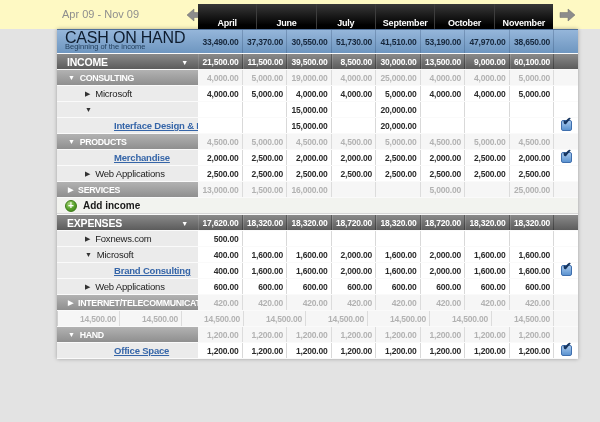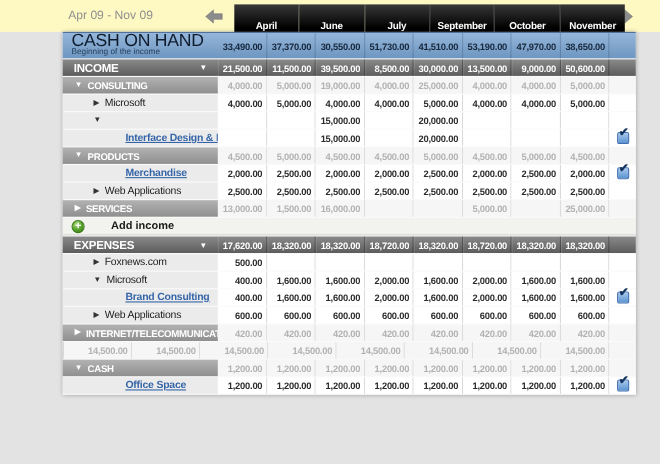--- a/index.html
+++ b/index.html
@@ -8,21 +8,21 @@
     background:#e3e3e3;
     font-family:"Liberation Sans",sans-serif;
   }
   
   .topbar{position:absolute;left:0;top:0;width:600px;height:29px;background:#fef9c3}
   .daterange{position:absolute;left:62px;top:8px;font-size:11px;color:#8e8e8e}
   .nav-arrow{position:absolute;top:8px;width:17px;height:14px;cursor:pointer}
   .nav-arrow svg{display:block}
   #prev-arrow{left:186px}
   #next-arrow{left:559px}
-  .tabstrip{position:absolute;left:213px;top:4px;width:355px;height:38px;display:flex}
+  .tabstrip{position:absolute;left:198px;top:4px;width:355px;height:38px;display:flex}
   .tab{
     flex:1;display:flex;align-items:center;justify-content:center;
     background:linear-gradient(#383838,#020202 55%,#000);
     color:#fff;font-size:9px;font-weight:bold;cursor:pointer;
     border-right:1px solid #3d3d3d;box-sizing:border-box;letter-spacing:-.2px;
   }
   .tab:last-child{border-right:none}
   .tab.selected{background:linear-gradient(#259150,#0f6c33 60%,#0b5e2b)}
   
   .sheet{
@@ -66,21 +66,21 @@
   .t-link .c-label span{color:#3565a8;text-decoration:underline;cursor:pointer}
   
   .c-val:first-of-type{border-left:1px solid #cfcfcf}
   
   .t-action{background:#f2f3ef;border-bottom:1px solid #d6d6d6;align-items:center;cursor:pointer}
   .t-action .plus{
     width:12px;height:12px;border-radius:50%;margin-left:8px;
     background:radial-gradient(circle at 35% 28%,#a6d575,#55a02a 55%,#3d801a);
     border:1px solid #3c7b17;color:#fff;font-size:10px;font-weight:bold;
     display:flex;align-items:center;justify-content:center;line-height:0;box-sizing:border-box}
-  .t-action .act-label{margin-left:24px;font-size:10px;font-weight:bold;color:#1a1a1a}
+  .t-action .act-label{margin-left:6px;font-size:10px;font-weight:bold;color:#1a1a1a}
   
   .checkbox{
     width:11px;height:11px;border-radius:2px;position:relative;cursor:pointer;
     background:linear-gradient(#a7c8ec,#5b93d0);border:1px solid #3f6fae;box-sizing:border-box}
   .checkbox .mark{
     position:absolute;left:1px;top:-5px;color:#14335e;font-size:11px;font-weight:bold;line-height:1}
 </style>
 </head>
 <body>
 
@@ -127,21 +127,21 @@
         <span>INCOME</span>
         <span class="tri-right">▼</span>
       </div>
       <div class="c-val">21,500.00</div>
       <div class="c-val">11,500.00</div>
       <div class="c-val">39,500.00</div>
       <div class="c-val">8,500.00</div>
       <div class="c-val">30,000.00</div>
       <div class="c-val">13,500.00</div>
       <div class="c-val">9,000.00</div>
-      <div class="c-val">50,600.00</div>
+      <div class="c-val">60,100.00</div>
       <div class="c-chk"></div>
     </div>
     <div class="row t-section">
       <div class="c-label">
         <span class="tri">▼</span>
         <span>CONSULTING</span>
       </div>
       <div class="c-val">4,000.00</div>
       <div class="c-val">5,000.00</div>
       <div class="c-val">19,000.00</div>
@@ -366,21 +366,21 @@
       <div class="c-val">14,500.00</div>
       <div class="c-val">14,500.00</div>
       <div class="c-val">14,500.00</div>
       <div class="c-val">14,500.00</div>
       <div class="c-val">14,500.00</div>
       <div class="c-chk"></div>
     </div>
     <div class="row t-section">
       <div class="c-label">
         <span class="tri">▼</span>
-        <span>CASH</span>
+        <span>HAND</span>
       </div>
       <div class="c-val">1,200.00</div>
       <div class="c-val">1,200.00</div>
       <div class="c-val">1,200.00</div>
       <div class="c-val">1,200.00</div>
       <div class="c-val">1,200.00</div>
       <div class="c-val">1,200.00</div>
       <div class="c-val">1,200.00</div>
       <div class="c-val">1,200.00</div>
       <div class="c-chk"></div>

